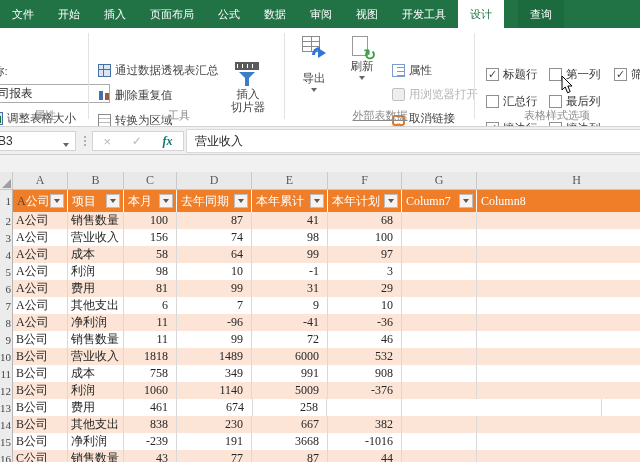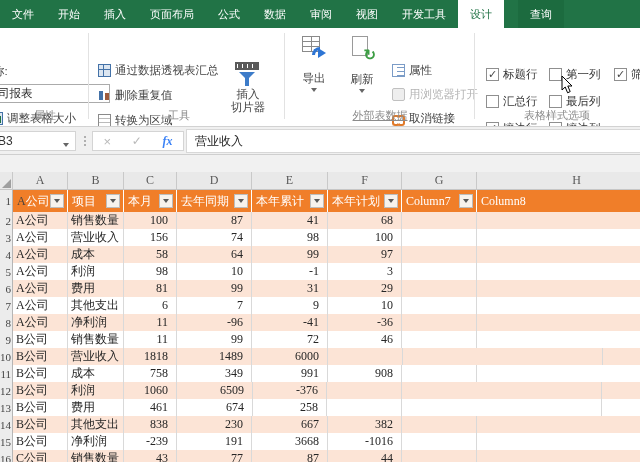--- a/index.html
+++ b/index.html
@@ -74,21 +74,21 @@
   .namefield { position:absolute; left:-30px; top:82px; width:140px; height:19px; background:#fff; border:1px solid #ababab; font-size:11.5px; color:#222; display:flex; align-items:center; padding-left:4px; overflow:hidden; }
 
   
   .fbar { position:absolute; left:0; top:127px; width:640px; height:28px; background:#f0f0f0; border-bottom:1px solid #cfcfcf; }
   .namebox { position:absolute; left:-6px; top:4px; width:82px; height:20px; background:#fff; border:1px solid #d4d4d4; display:flex; align-items:center; padding-left:3px; font-size:12px; color:#333; }
   .namebox .drop { position:absolute; right:6px; top:8px; }
   .dots { position:absolute; left:84px; top:9px; width:2px; height:2px; background:#9a9a9a; border-radius:50%; box-shadow:0 4px 0 #9a9a9a, 0 8px 0 #9a9a9a; }
   .fxbox { position:absolute; left:92px; top:4px; width:92px; height:20px; background:#fff; border:1px solid #d4d4d4; display:flex; align-items:center; justify-content:space-around; }
   .fxbox .x { color:#b9b9b9; font-size:13px; }
   .fxbox .ck { color:#b9b9b9; font-size:12px; }
-  .fxbox .fx { color:#3b82f6; font-size:12px; font-style:italic; font-family:"Liberation Serif", serif; font-weight:bold; }
+  .fxbox .fx { color:#0f766e; font-size:12px; font-style:italic; font-family:"Liberation Serif", serif; font-weight:bold; }
   .finput { position:absolute; left:186px; top:2px; right:0; height:24px; background:#fff; border:1px solid #d8d8d8; border-right:none; display:flex; align-items:center; padding-left:8px; font-size:12px; color:#222; }
 
   .gapstrip { position:absolute; left:0; top:155px; width:640px; height:17px; background:#f1f1f1; }
 
   
   .serif { font-family:"Liberation Serif","DejaVu Serif", serif; }
   .colheads { position:absolute; left:0; top:172px; width:640px; height:18px; background:#e9e9e9; border-bottom:1px solid #c6c6c6; display:flex; }
   .ch { border-right:1px solid #c9c9c9; color:#595959; font-size:12px; display:flex; align-items:center; justify-content:center; height:100%; }
   .corner { position:relative; background:#e9e9e9; }
   .corner .tri { position:absolute; right:1px; bottom:1px; width:0; height:0; border-left:9px solid transparent; border-bottom:9px solid #9f9f9f; }
@@ -189,21 +189,21 @@
           <span class="arr"></span>
         </span>
       <span class="bl" style="margin-top:12px;">导出</span>
       <span class="drop"></span>
     </div>
     <div class="bigbtn" style="left:340px;top:8px;">
       <span class="mi ic-refresh">
           <span class="page"></span>
           <span class="rr">↻</span>
         </span>
-      <span class="bl" style="margin-top:13px;">刷新</span>
+      <span class="bl" style="margin-top:0;">刷新</span>
       <span class="drop"></span>
     </div>
     <div class="smallbtn" style="left:390px;top:32px;">
       <span class="mi ic-props"></span>
       <span class="rtext">属性</span>
     </div>
     <div class="smallbtn disabled" style="left:390px;top:56px;">
       <span class="mi ic-browser"></span>
       <span class="rtext">用浏览器打开</span>
     </div>
@@ -429,40 +429,42 @@
         <div class="cell w-g"></div>
         <div class="cell w-h"></div>
       </div>
       <div class="trow banded">
         <div class="cell rn w-rn">10</div>
         <div class="cell txt w-a">B公司</div>
         <div class="cell txt w-b">营业收入</div>
         <div class="cell num w-c">1818</div>
         <div class="cell num w-d">1489</div>
         <div class="cell num w-e">6000</div>
+        <div class="cell num w-f">532</div>
         <div class="cell w-g"></div>
         <div class="cell w-h"></div>
       </div>
       <div class="trow">
         <div class="cell rn w-rn">11</div>
         <div class="cell txt w-a">B公司</div>
         <div class="cell txt w-b">成本</div>
         <div class="cell num w-c">758</div>
         <div class="cell num w-d">349</div>
         <div class="cell num w-e">991</div>
         <div class="cell num w-f">908</div>
         <div class="cell w-g"></div>
         <div class="cell w-h"></div>
       </div>
       <div class="trow banded">
         <div class="cell rn w-rn">12</div>
         <div class="cell txt w-a">B公司</div>
         <div class="cell txt w-b">利润</div>
         <div class="cell num w-c">1060</div>
-        <div class="cell num w-e">6509</div>
+        <div class="cell num w-d">1140</div>
+        <div class="cell num w-e">5009</div>
         <div class="cell num w-f">-376</div>
         <div class="cell w-g"></div>
         <div class="cell w-h"></div>
       </div>
       <div class="trow">
         <div class="cell rn w-rn">13</div>
         <div class="cell txt w-a">B公司</div>
         <div class="cell txt w-b">费用</div>
         <div class="cell num w-c">461</div>
         <div class="cell num w-e">674</div>

